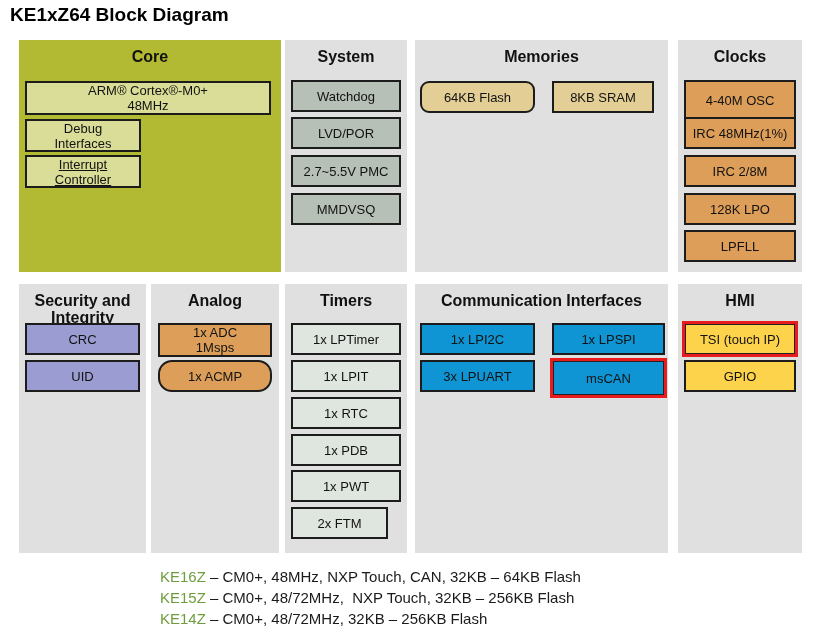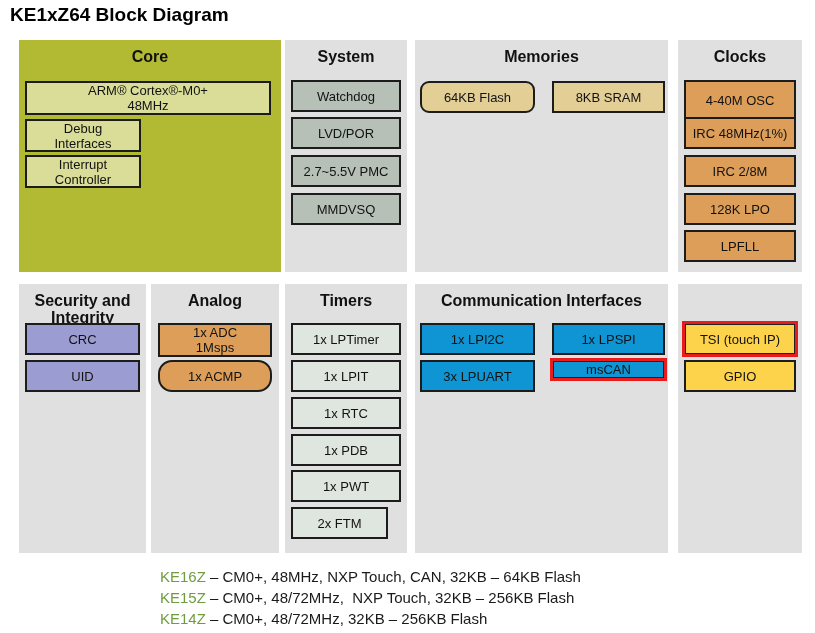--- a/index.html
+++ b/index.html
@@ -51,38 +51,38 @@
   <div class="panel panel-core" style="left:19px; top:40px; width:262px; height:232px;">
     <span class="panel-title">Core</span>
     <div class="box b-core" style="left:6px; top:41px; width:246px; height:34px;">
       <span>ARM® Cortex®-M0+</span>
       <span>48MHz</span>
     </div>
     <div class="box b-core" style="left:6px; top:79px; width:116px; height:33px;">
       <span>Debug</span>
       <span>Interfaces</span>
     </div>
-    <div class="box b-core" style="left:6px; top:115px; width:116px; height:33px;">
+    <div class="box b-core" style="left:6px; top:115px; width:116px; height:33px;text-decoration:underline;">
       <span>Interrupt</span>
       <span>Controller</span>
     </div>
   </div>
 
   <div class="panel" style="left:285px; top:40px; width:122px; height:232px;">
     <span class="panel-title">System</span>
     <div class="box b-sys" style="left:6px; top:40px; width:110px; height:32px;">Watchdog</div>
     <div class="box b-sys" style="left:6px; top:77px; width:110px; height:32px;">LVD/POR</div>
     <div class="box b-sys" style="left:6px; top:115px; width:110px; height:32px;">2.7~5.5V PMC</div>
     <div class="box b-sys" style="left:6px; top:153px; width:110px; height:32px;">MMDVSQ</div>
   </div>
 
   <div class="panel" style="left:415px; top:40px; width:253px; height:232px;">
     <span class="panel-title">Memories</span>
     <div class="box b-mem" style="left:5px; top:41px; width:115px; height:32px;border-radius:9px;">64KB Flash</div>
-    <div class="box b-mem" style="left:137px; top:41px; width:113px; height:32px;">8KB SRAM</div>
+    <div class="box b-mem" style="left:137px; top:41px; width:102px; height:32px;">8KB SRAM</div>
   </div>
 
   <div class="panel" style="left:678px; top:40px; width:124px; height:232px;">
     <span class="panel-title">Clocks</span>
     <div class="box b-clk" style="left:6px; top:40px; width:112px; height:40px;">4-40M OSC</div>
     <div class="box b-clk" style="left:6px; top:77px; width:112px; height:32px;">IRC 48MHz(1%)</div>
     <div class="box b-clk" style="left:6px; top:115px; width:112px; height:32px;">IRC 2/8M</div>
     <div class="box b-clk" style="left:6px; top:153px; width:112px; height:32px;">128K LPO</div>
     <div class="box b-clk" style="left:6px; top:190px; width:112px; height:32px;">LPFLL</div>
   </div>
@@ -110,24 +110,25 @@
     <div class="box b-tmr" style="left:6px; top:150px; width:110px; height:32px;">1x PDB</div>
     <div class="box b-tmr" style="left:6px; top:186px; width:110px; height:32px;">1x PWT</div>
     <div class="box b-tmr" style="left:6px; top:223px; width:97px; height:32px;">2x FTM</div>
   </div>
 
   <div class="panel" style="left:415px; top:284px; width:253px; height:269px;">
     <span class="panel-title">Communication Interfaces</span>
     <div class="box b-com" style="left:5px; top:39px; width:115px; height:32px;">1x LPI2C</div>
     <div class="box b-com" style="left:137px; top:39px; width:113px; height:32px;">1x LPSPI</div>
     <div class="box b-com" style="left:5px; top:76px; width:115px; height:32px;">3x LPUART</div>
-    <div class="box b-com red-outline" style="left:135px; top:74px; width:117px; height:23px;">msCAN</div>
+    <div class="box b-com red-outline" style="left:135px; top:74px; width:117px; height:40px;">msCAN</div>
   </div>
 
   <div class="panel" style="left:678px; top:284px; width:124px; height:269px;">
+    <span class="panel-title">HMI</span>
     <div class="box b-hmi red-outline" style="left:4px; top:37px; width:116px; height:36px;">TSI (touch IP)</div>
     <div class="box b-hmi" style="left:6px; top:76px; width:112px; height:32px;">GPIO</div>
   </div>
 
   <div class="footer">
     <div class="footer-line"><span class="model">KE16Z</span><span> – CM0+, 48MHz, NXP Touch, CAN, 32KB – 64KB Flash</span></div>
     <div class="footer-line"><span class="model">KE15Z</span><span> – CM0+, 48/72MHz,  NXP Touch, 32KB – 256KB Flash</span></div>
     <div class="footer-line"><span class="model">KE14Z</span><span> – CM0+, 48/72MHz, 32KB – 256KB Flash</span></div>
   </div>
 

